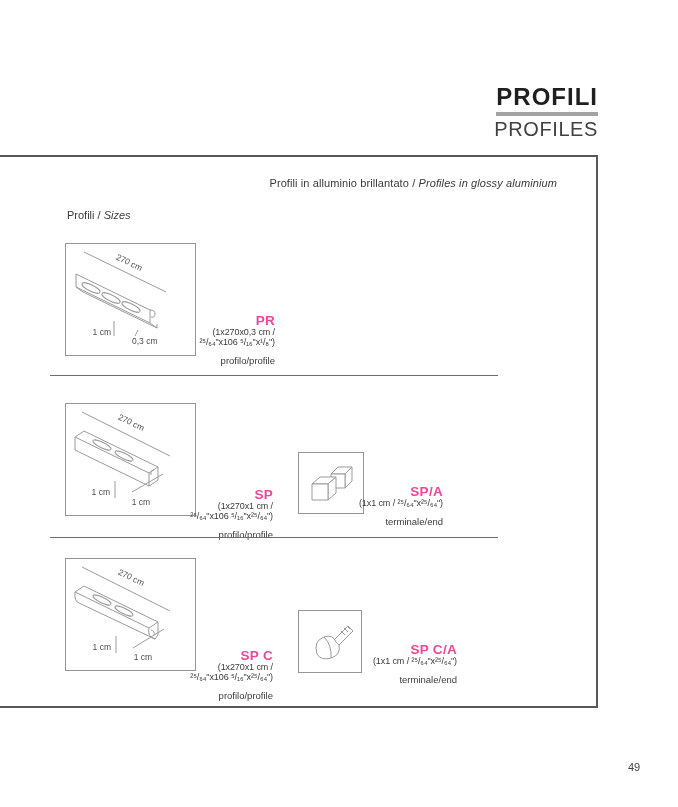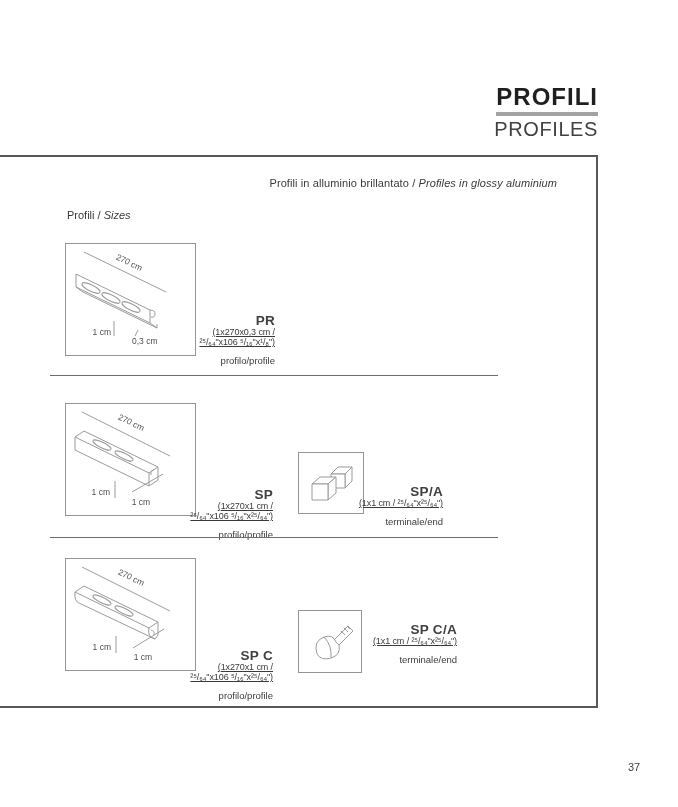--- a/index.html
+++ b/index.html
@@ -30,22 +30,22 @@
   .draw-box{
     position:absolute;box-sizing:border-box;background:#ffffff;
     border:1.4px solid #959595;
   }
   .draw-box svg{display:block;}
   .sketch{stroke:#9b9b9b;stroke-width:1;fill:none;}
   .sketch-fill{stroke:#9b9b9b;stroke-width:1;fill:#ffffff;}
   .dim-text{fill:#4f4f4f;font-size:8.5px;font-family:"Liberation Sans","DejaVu Sans",sans-serif;}
   
   .product-block{position:absolute;text-align:right;white-space:nowrap;}
-  .p-code{font-size:13.5px;font-weight:700;color:#404040;line-height:13px;letter-spacing:0.3px;}
-  .p-dims{font-size:9px;color:#3a3a3a;line-height:10px;letter-spacing:-0.1px;text-decoration:underline;}
+  .p-code{font-size:13.5px;font-weight:700;color:#ec4899;line-height:13px;letter-spacing:0.3px;}
+  .p-dims{font-size:9px;color:#3a3a3a;line-height:10px;letter-spacing:-0.1px;}
   .p-kind{font-size:9.5px;color:#3a3a3a;line-height:11px;margin-top:8px;}
   
   .divider{position:absolute;left:52px;width:448px;height:1px;background:#6d6d6d;}
   
   .page-number{position:absolute;left:628px;top:761px;font-size:11px;color:#3f3f3f;}
 </style>
 </head>
 <body>
 
 <div class="page">
@@ -165,23 +165,23 @@
         <g transform="translate(1,-2)">
           <path class="sketch-fill" d="M34,31 L48,17 L53,22 L39,36 Z"></path>
           <line class="sketch" x1="41" y1="22" x2="45" y2="26"></line>
           <line class="sketch" x1="44" y1="19" x2="48" y2="23"></line>
           <line class="sketch" x1="47" y1="17" x2="50" y2="20"></line>
           <path class="sketch-fill" d="M17,45 Q13,32 24,28 Q33,25 36,33 L39,36 Q41,46 31,49 Q21,52 17,45 Z"></path>
           <path class="sketch" d="M24,28 Q32,36 31,49"></path>
         </g>
       </svg>
     </div>
-    <div class="product-block" style="right:139px;top:466px;">
+    <div class="product-block" style="right:139px;top:486px;">
       <div class="p-code">SP C/A</div>
       <div class="p-dims">(1x1 cm / ²⁵/₆₄"x²⁵/₆₄")</div>
       <div class="p-kind">terminale/end</div>
     </div>
 
   </div>
 
-  <div class="page-number">37</div>
+  <div class="page-number">49</div>
 
 </div>
 
 </body></html>

